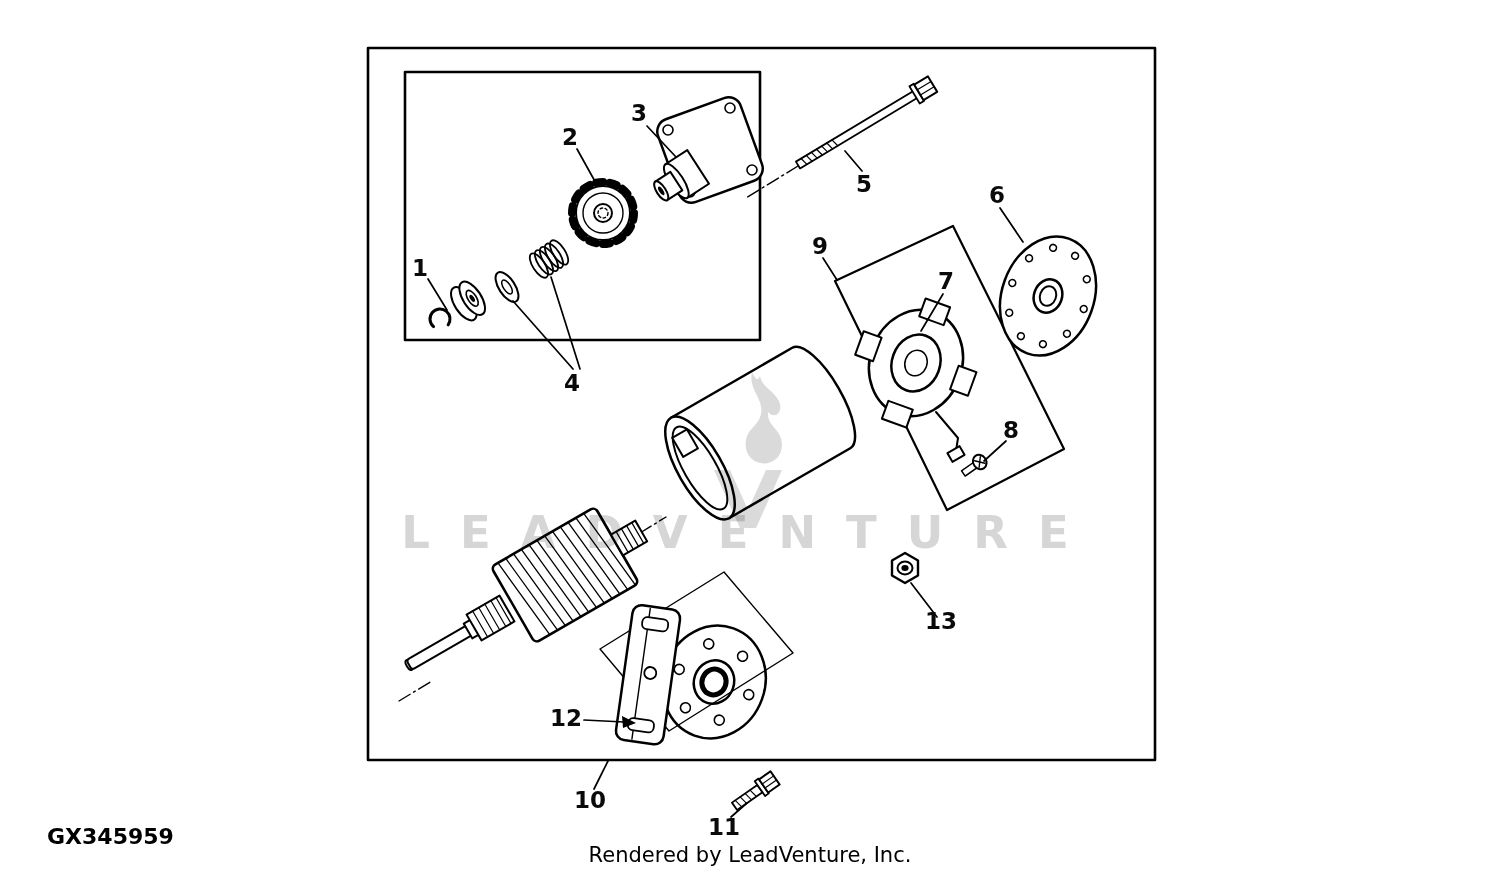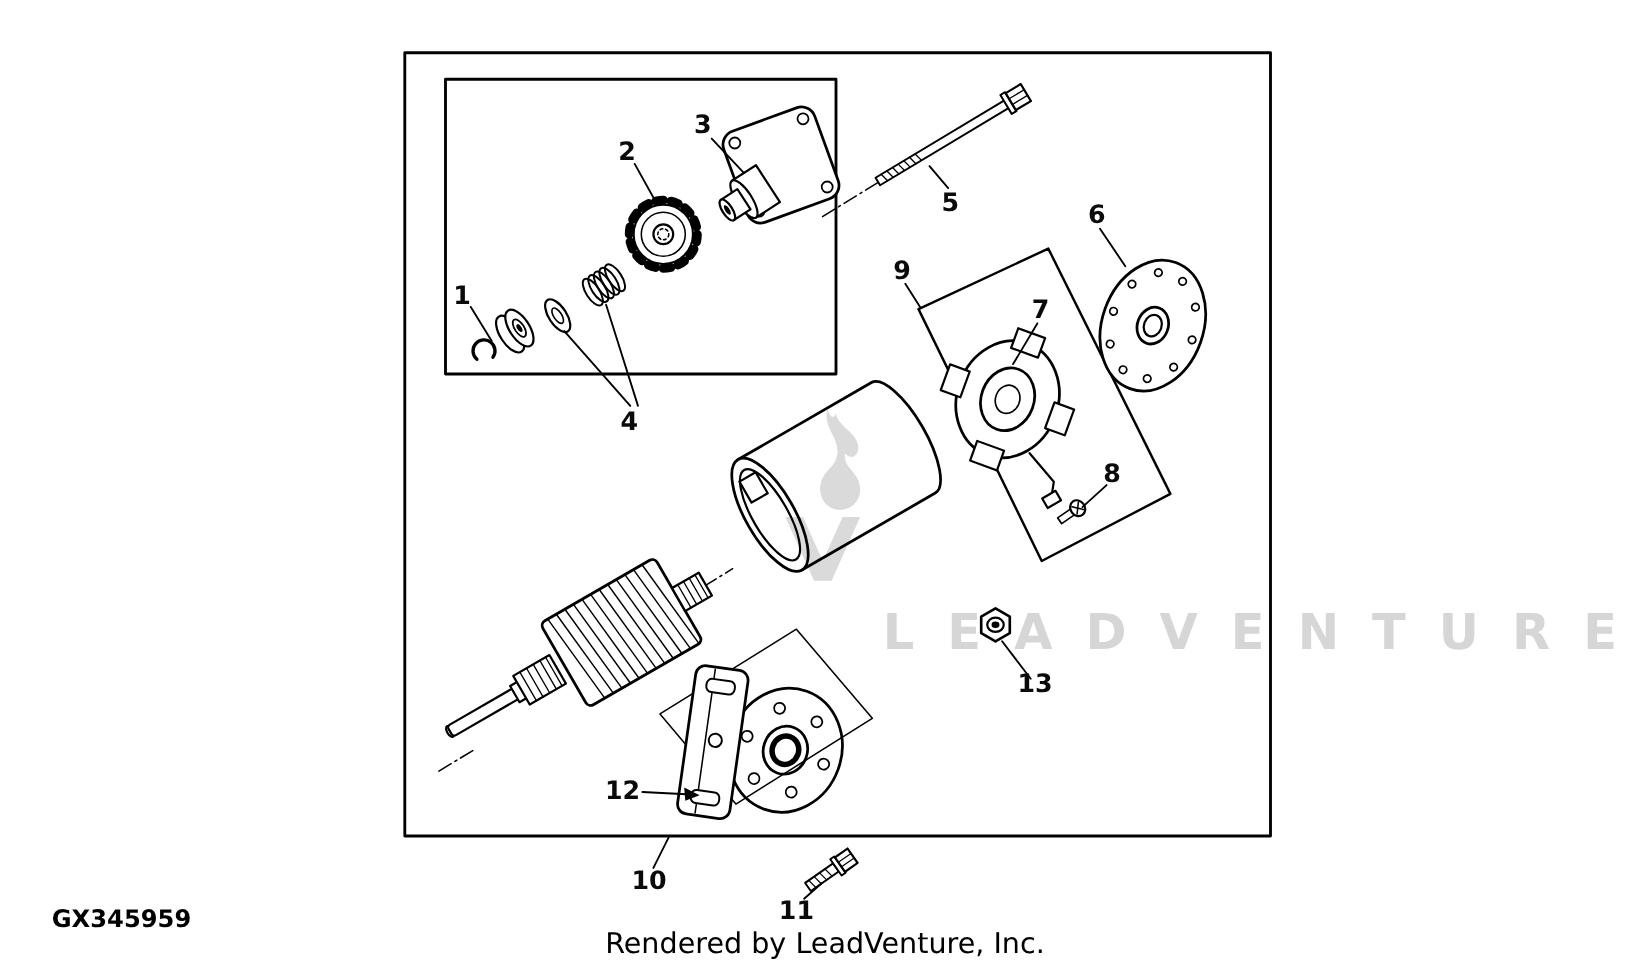--- a/index.html
+++ b/index.html
@@ -6,24 +6,24 @@
   .stage {
     position:relative; width:1500px; height:876px; background:#ffffff;
     font-family:"DejaVu Sans", "Liberation Sans", sans-serif; overflow:hidden;
   }
   svg.art { position:absolute; left:0; top:0; }
   .lbl { font-size:23px; font-weight:bold; fill:#0a0a0a; }
   .id-code {
     position:absolute; left:27px; top:824px; font-size:22px; font-weight:bold; color:#000;margin-left:20px;
   }
   .footer-credit {
-    position:absolute; left:0; right:0; top:843px; text-align:center; font-size:26px; color:#000;
+    position:absolute; left:0; right:0; top:843px; text-align:center; font-size:21px; color:#000;
   }
   .watermark-text {
-    position:absolute; left:0; right:0; top:548px; text-align:right;
+    position:absolute; left:0; right:0; top:506px; text-align:center;
     font-size:45px; font-weight:600; letter-spacing:30px; color:#d6d6d6;
     mix-blend-mode:multiply; pointer-events:none;
   }
   .watermark-flame {
     position:absolute; left:700px; top:372px; mix-blend-mode:multiply; pointer-events:none;
   }
 </style>
 </head>
 <body>
 

